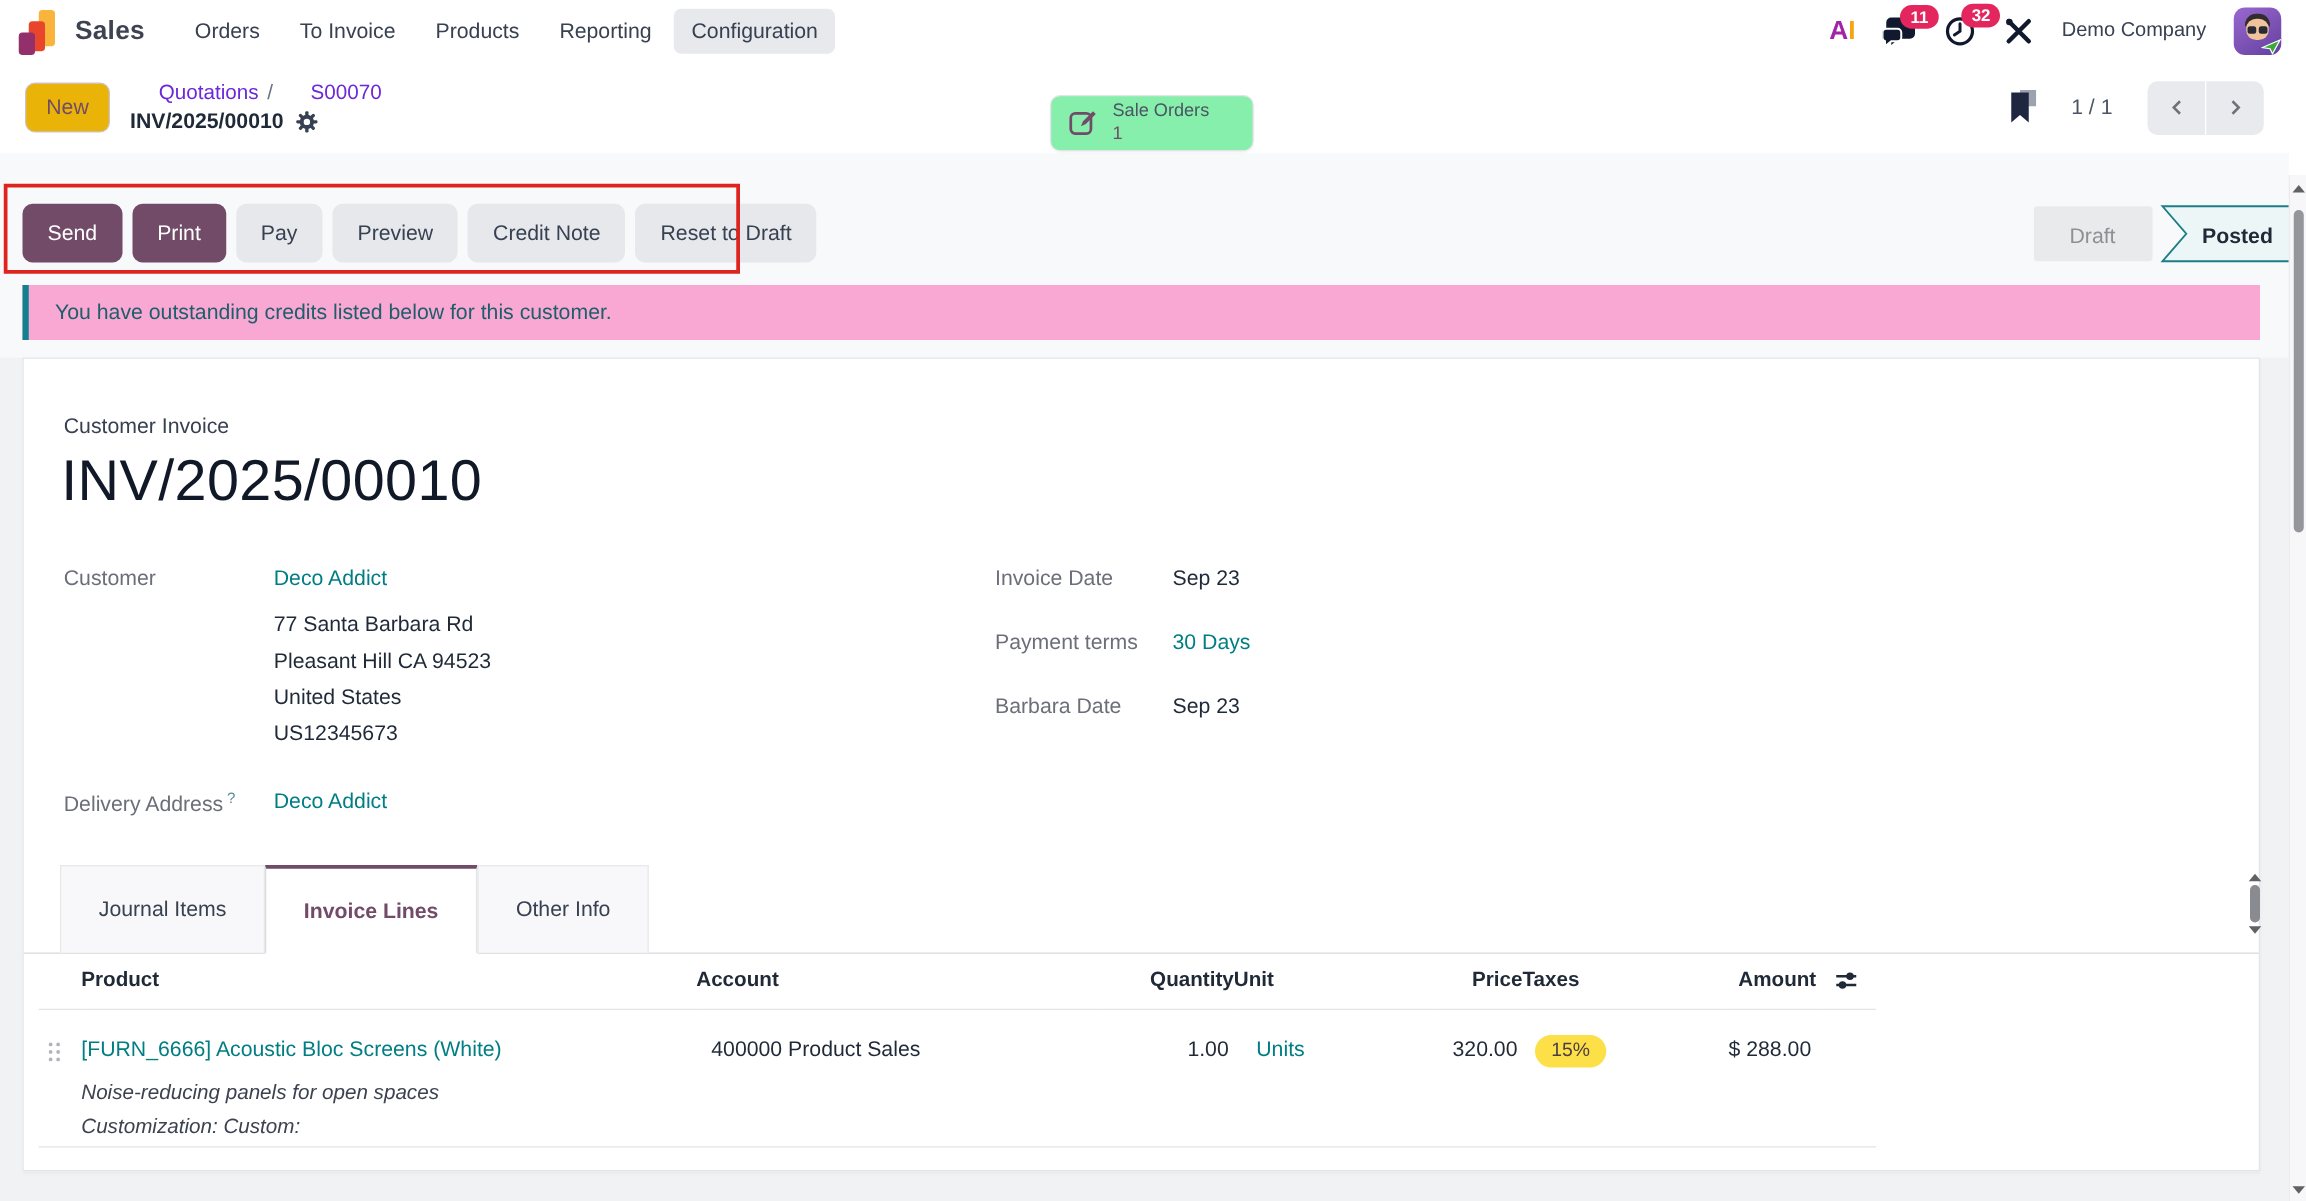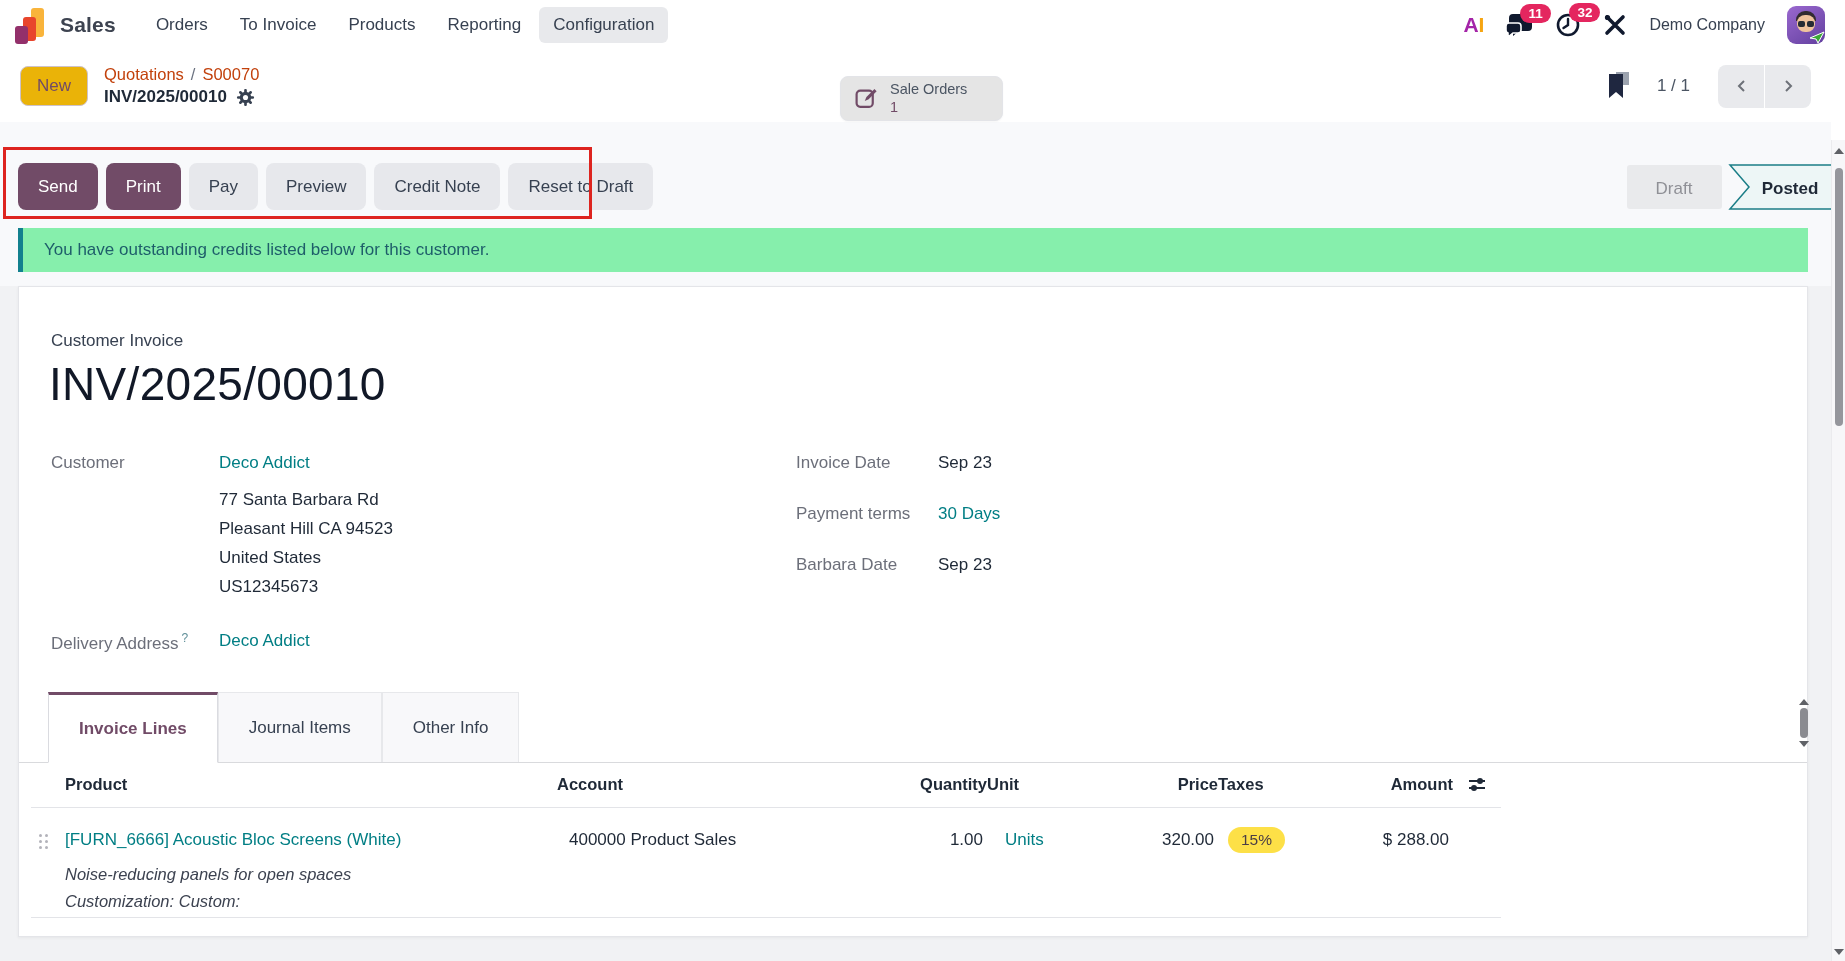--- a/index.html
+++ b/index.html
@@ -38,25 +38,25 @@
   .av-g1 { left:11px; } .av-g2 { left:20px; }
   .av-plane { position:absolute; right:0px; bottom:0px; }
 
   
   .bc-row { position:absolute; top:50px; left:0; width:1831px; height:72px; background:#fff;
             display:flex; align-items:center; padding:0 20px; z-index:15; }
   .btn-new { background:#eab308; border:1px solid #cdc2ca; border-radius:8px; color:#714B67;
              font-size:17px; font-weight:500; padding:9px 16px; cursor:pointer; font-family:inherit; }
   .bc-block { margin-left:16px; line-height:1.3; }
   .bc-top { font-size:16.5px; }
-  .bc-link { color:#c2410c; text-decoration:none; cursor:pointer; }
+  .bc-link { color:#6d28d9; text-decoration:none; cursor:pointer;margin-left:23px; }
   .bc-sep { color:#6b7280; padding:0 7px; }
   .bc-bottom { display:flex; align-items:center; gap:9px; font-size:17px; font-weight:600; color:#1f2937; margin-top:1px; }
   .gear-btn { display:flex; align-items:center; cursor:pointer; }
-  .stat-btn { position:absolute; left:840px; top:76px; width:163px; height:45px; background:#e5e5e5;
+  .stat-btn { position:absolute; left:840px; top:76px; width:163px; height:45px; background:#86efac;
               border:1px solid #e3e4e8; border-radius:8px; box-shadow:0 1px 2px rgba(0,0,0,.04);
               display:flex; align-items:center; gap:11px; padding:0 13px; cursor:pointer; z-index:16; }
   .stat-text { line-height:1.2; font-size:14.5px; text-align:left; }
   .stat-label { color:#4b5563; }
   .stat-count { color:#714B67; }
   .pager-area { margin-left:auto; display:flex; align-items:center; gap:28px; }
   .pager-text { font-size:17px; color:#4b5563; white-space:nowrap; }
   .pager-btns { display:flex; gap:1px; }
   .pg-btn { width:46px; height:43px; background:#e9eaed; display:flex; align-items:center; justify-content:center; cursor:pointer; border:none; }
   .pg-prev { border-radius:8px 0 0 8px; }
@@ -67,21 +67,21 @@
   .red-box { position:absolute; left:3px; top:147px; width:589px; height:72px;
              border:3px solid #DD241F; z-index:30; pointer-events:none; }
   .actions-row { position:absolute; left:18px; top:163px; display:flex; gap:8px; z-index:10; }
   .o-btn { height:47px; border:none; border-radius:8px; font-size:17px; font-family:inherit;
            padding:0 20px; cursor:pointer; white-space:nowrap; }
   .o-btn.primary { background:#714B67; color:#fff; }
   .o-btn.secondary { background:#e7e8ec; color:#374151; }
   .statusbar { position:absolute; left:1595px; top:163px; z-index:10;padding-left:32px; }
 
   
-  .banner { position:absolute; left:18px; top:228px; width:1790px; height:44px; background:#86efac;
+  .banner { position:absolute; left:18px; top:228px; width:1790px; height:44px; background:#f9a8d4;
             border-left:5px solid #12808E; display:flex; align-items:center; padding-left:21px;
             color:#1e5e6a; font-size:17px; z-index:5; }
 
   
   .band-lower { position:absolute; top:286px; left:0; width:1831px; height:675px; background:#f1f2f4; }
   .sheet { position:absolute; left:18px; top:286px; width:1790px; height:651px; background:#fff;
            border:1px solid #e4e5e9; box-shadow:0 1px 3px rgba(0,0,0,.05); z-index:6; }
   .inv-type { position:absolute; left:32px; top:44px; font-size:17px; color:#374151; }
   .inv-name { position:absolute; left:30px; top:70px; font-size:46px; font-weight:500; color:#111827; letter-spacing:.3px; }
   .fld-label { color:#6c6f7a; font-size:17px; }
@@ -283,22 +283,22 @@
   <a class="abs fld-link" style="left:200px; top:344px;">Deco Addict</a>
 
   <span class="abs fld-label" style="left:777px; top:166px;">Invoice Date</span>
   <span class="abs fld-value" style="left:919px; top:166px;">Sep 23</span>
   <span class="abs fld-label" style="left:777px; top:217px;">Payment terms</span>
   <a class="abs fld-link" style="left:919px; top:217px;">30 Days</a>
   <span class="abs fld-label" style="left:777px; top:268px;">Barbara Date</span>
   <span class="abs fld-value" style="left:919px; top:268px;">Sep 23</span>
 
   <div class="tabs">
+    <div class="tab inactive">Journal Items</div>
     <div class="tab active">Invoice Lines</div>
-    <div class="tab inactive">Journal Items</div>
     <div class="tab inactive">Other Info</div>
   </div>
 
   <table class="lines">
     <colgroup>
       <col style="width:34px">
         <col style="width:492px">
         <col style="width:324px">
         <col style="width:106px">
       <col style="width:164px">

